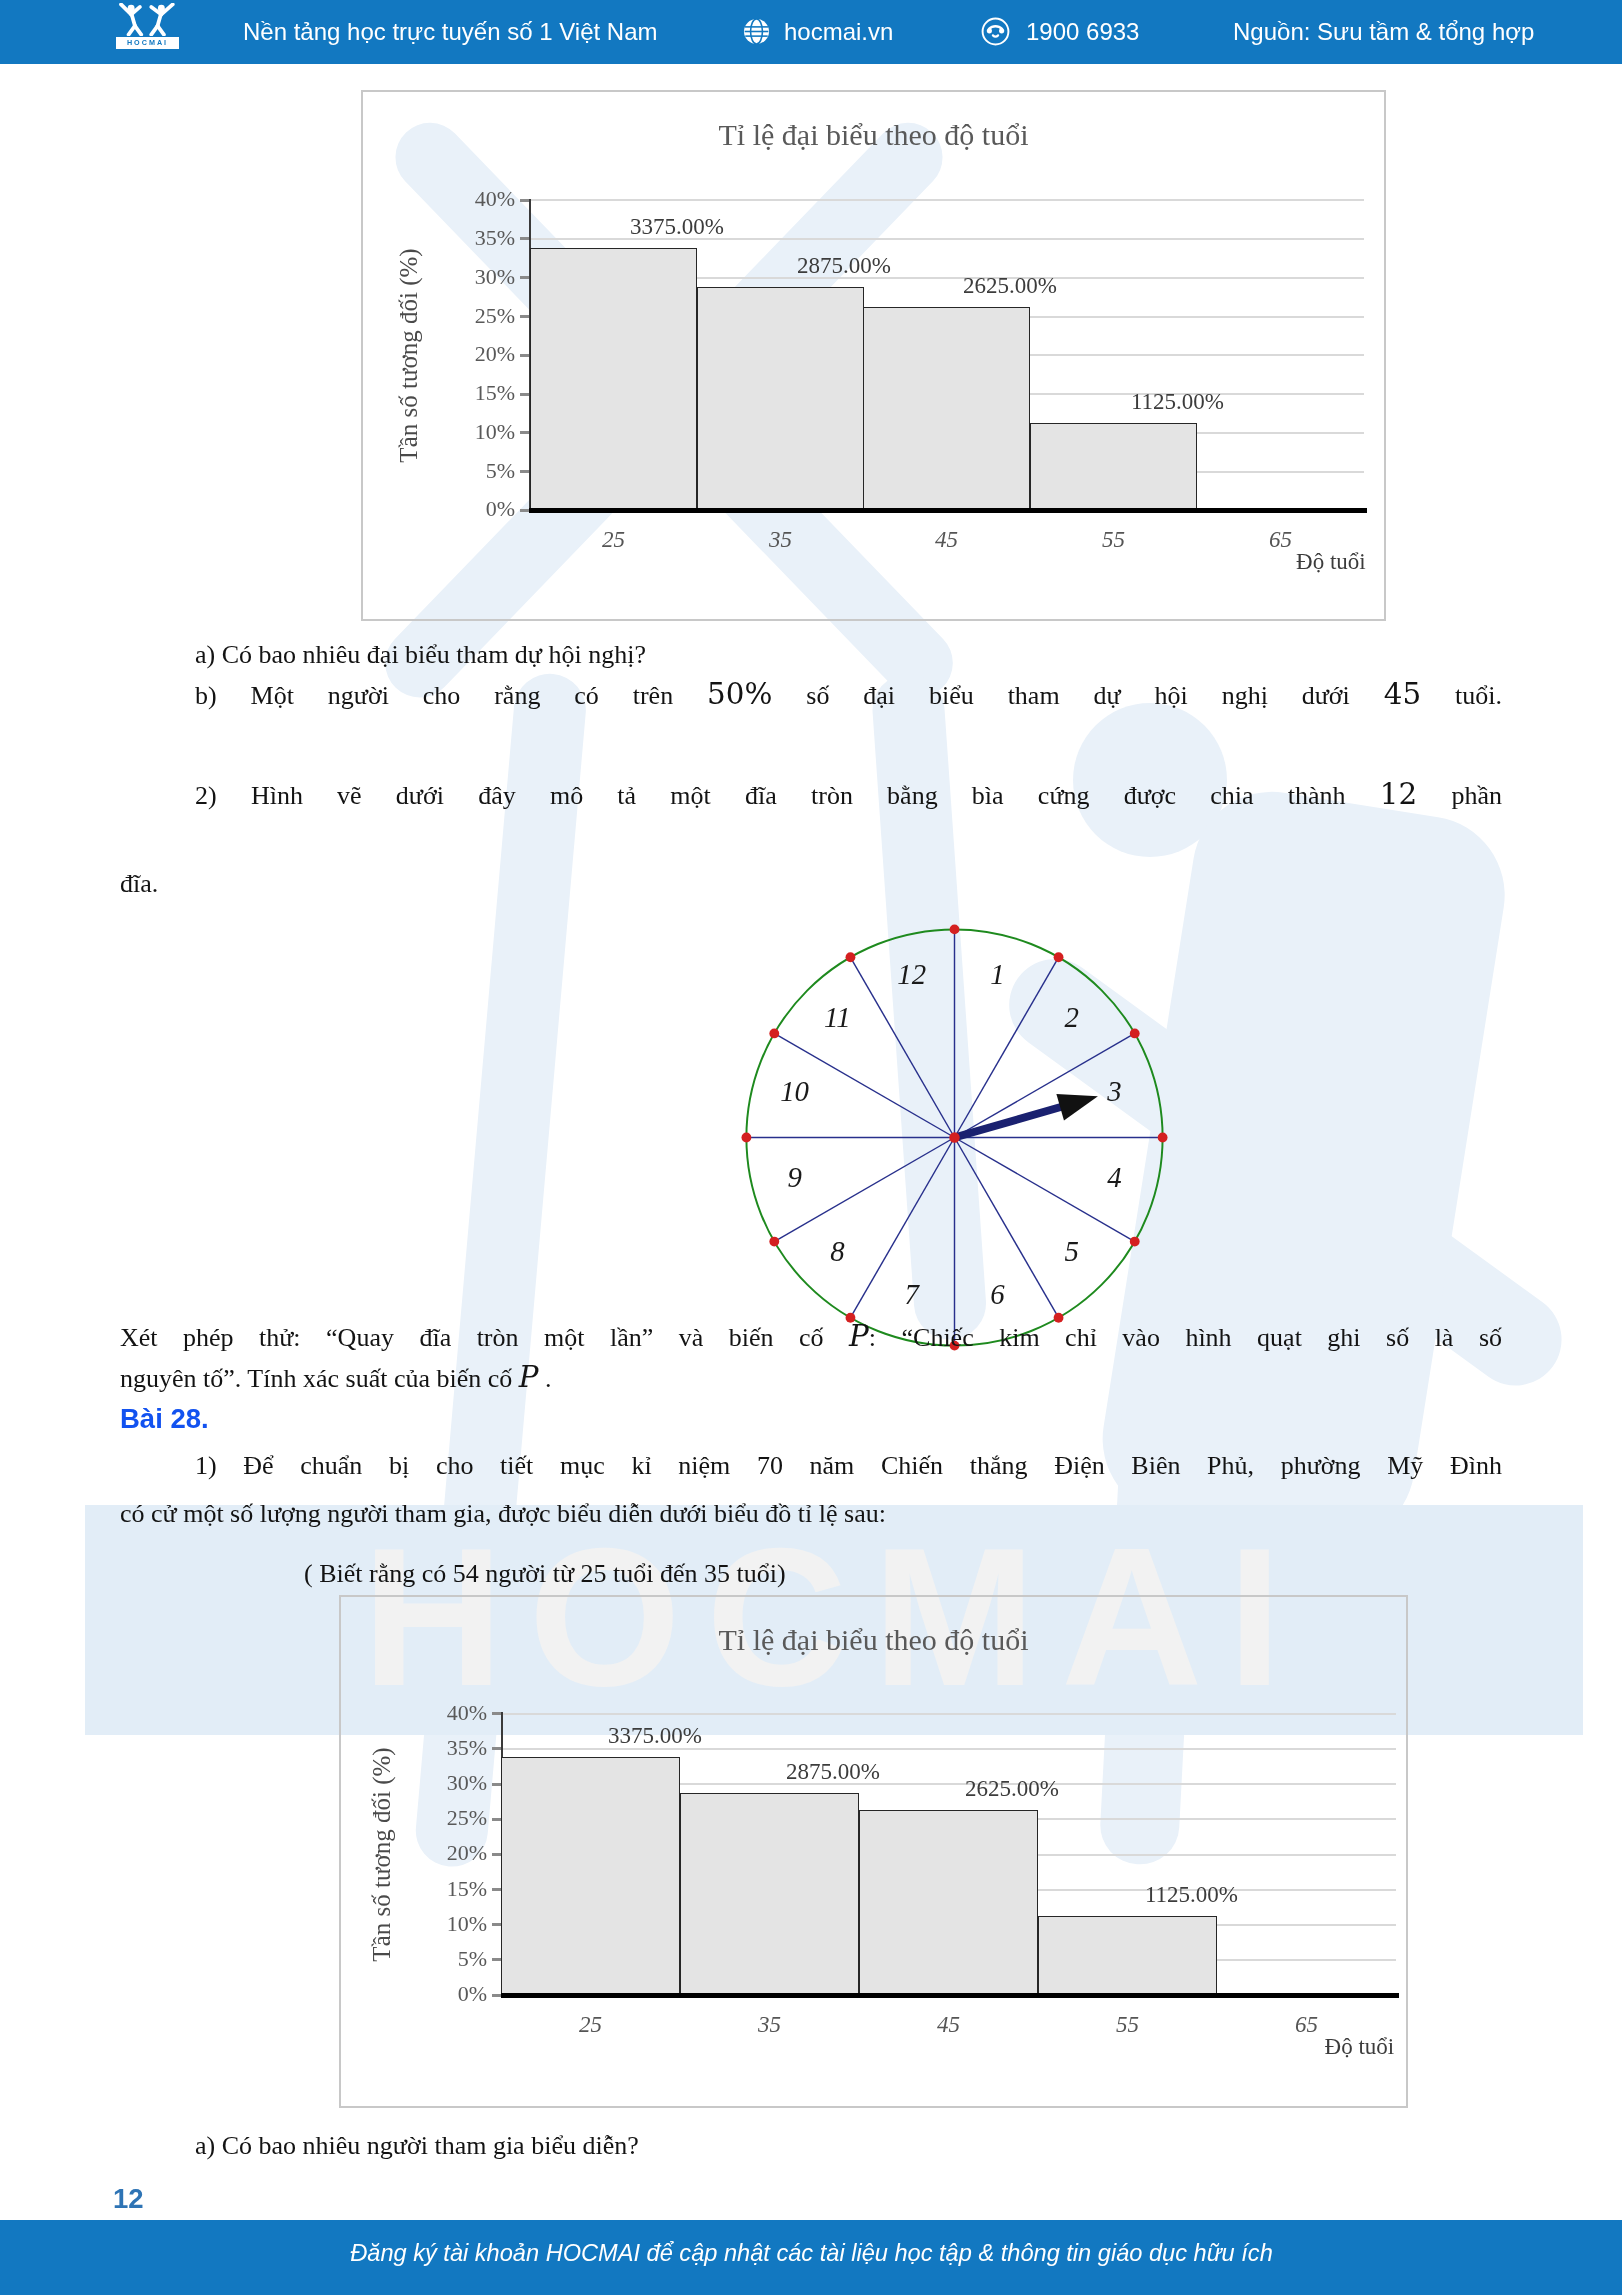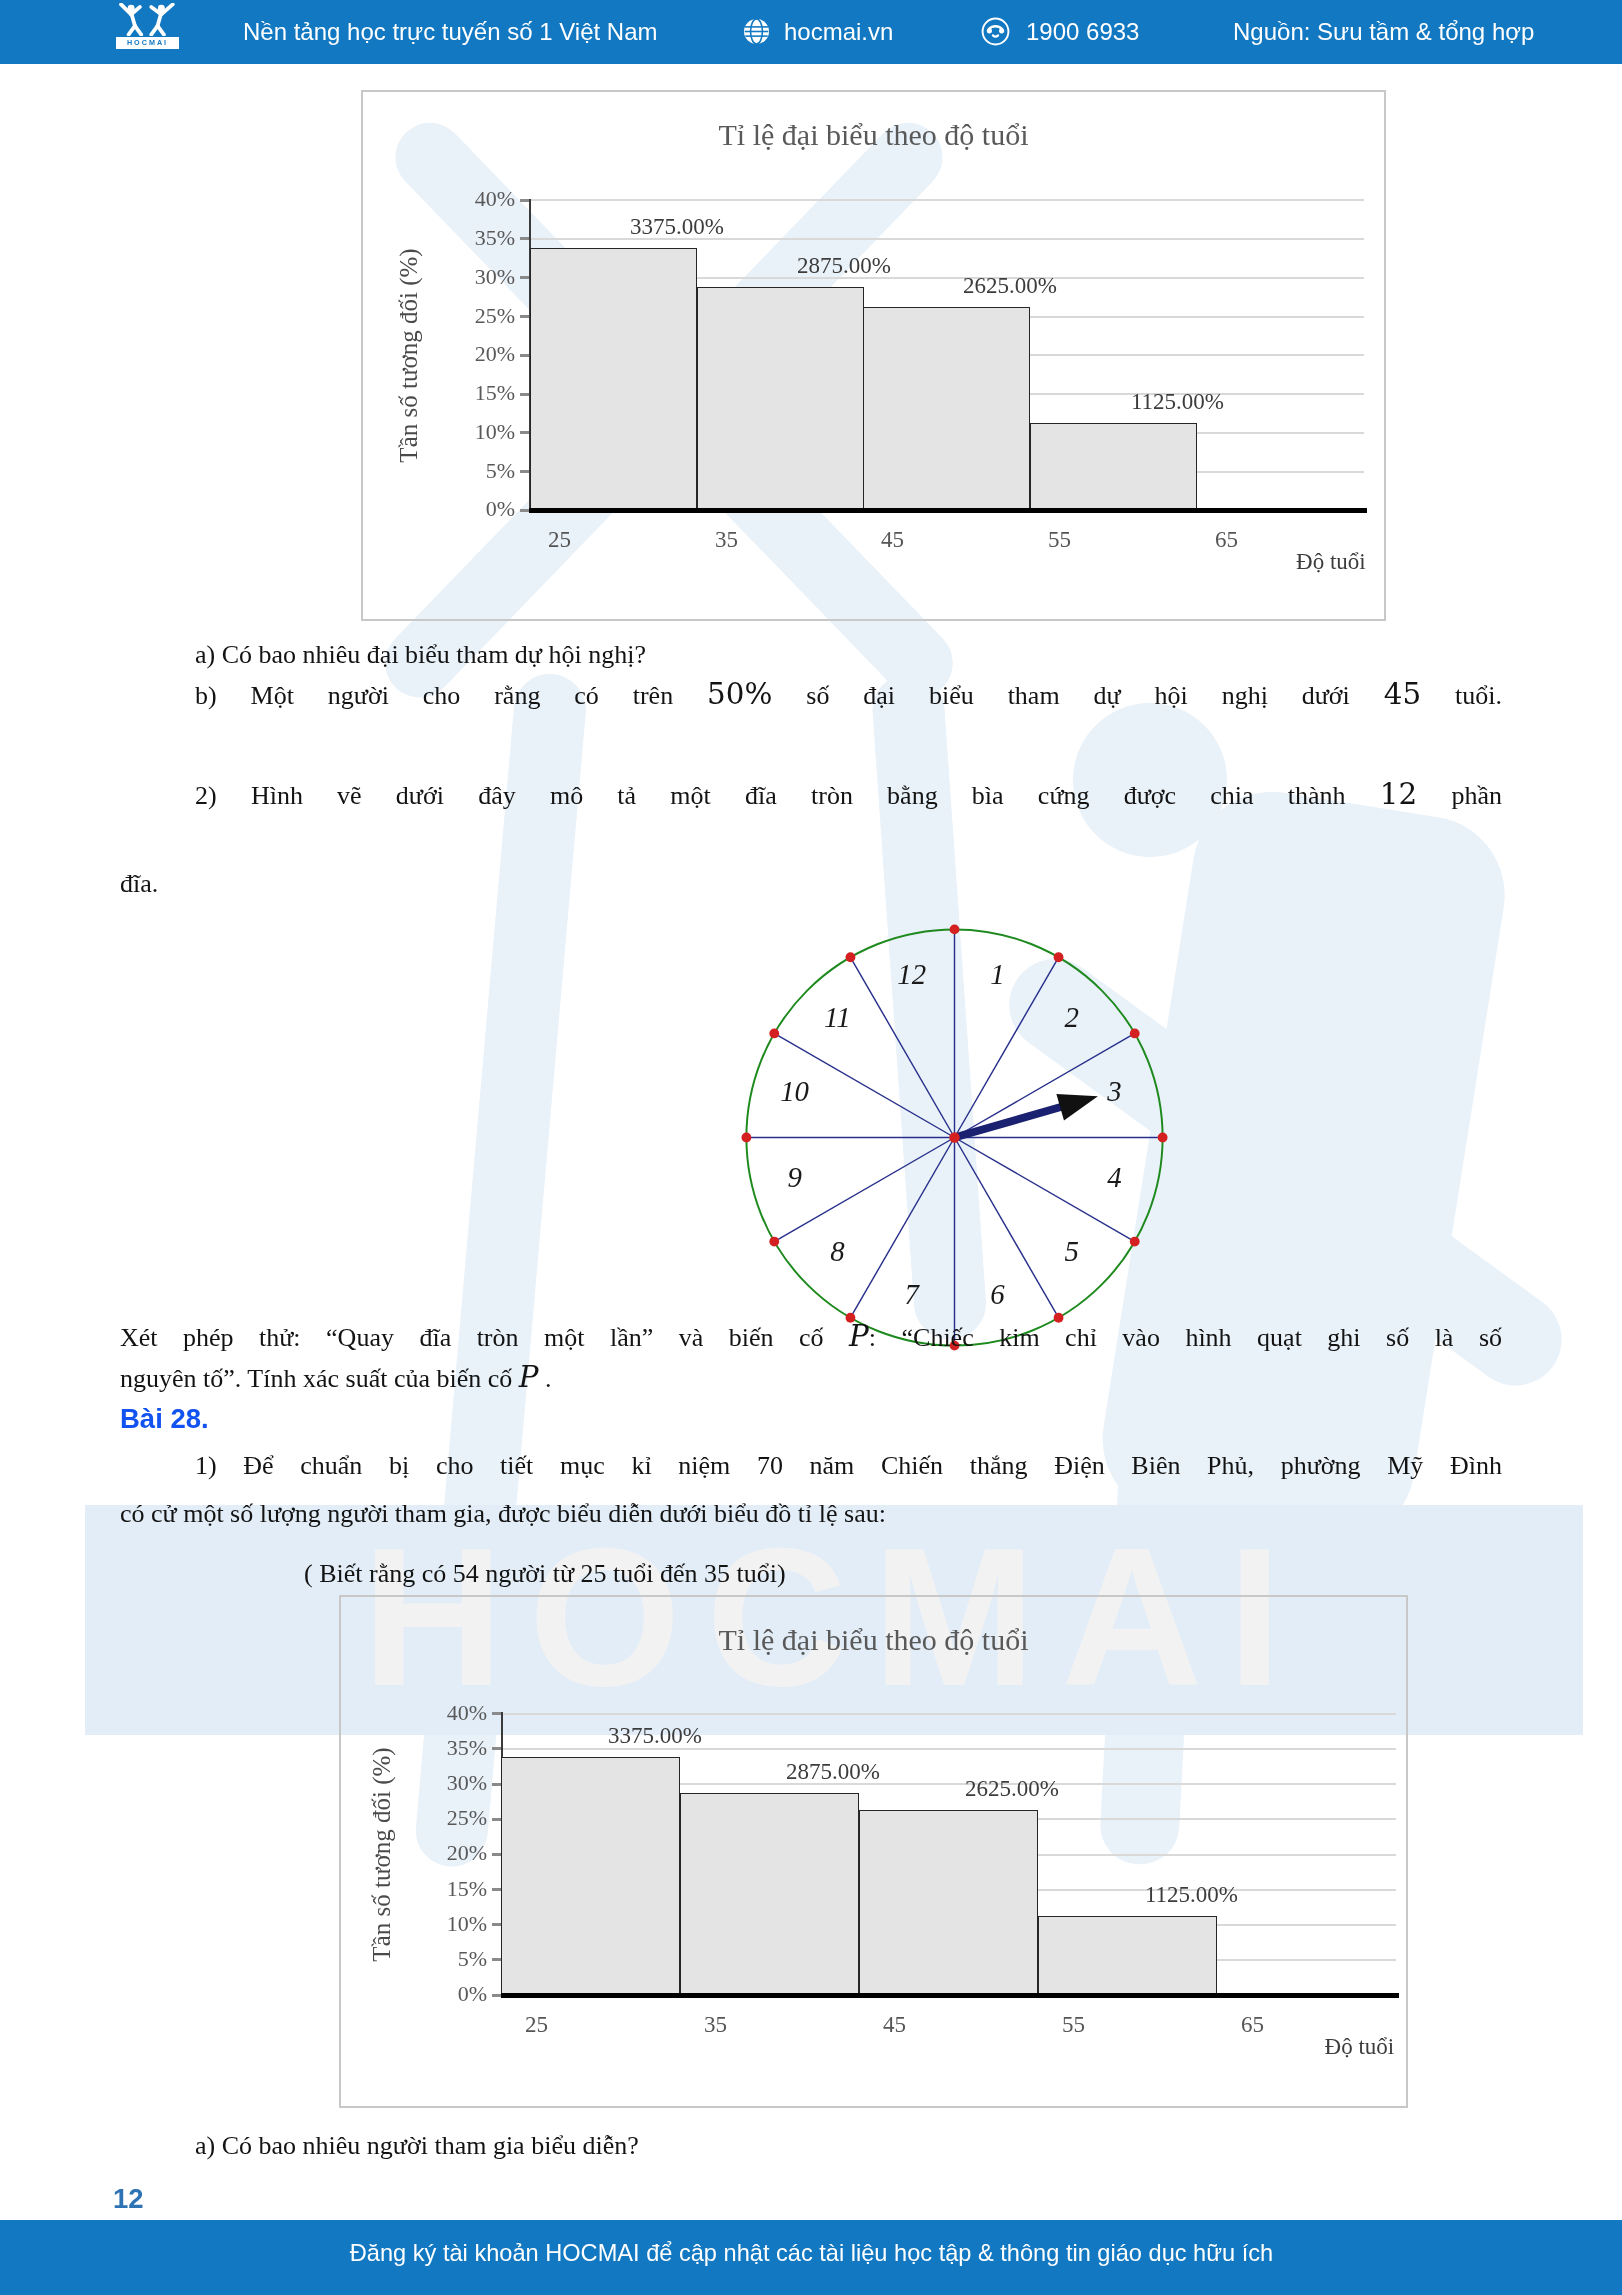--- a/index.html
+++ b/index.html
@@ -20,21 +20,21 @@
   .hdr-site{position:absolute;left:784px;top:0;height:64px;line-height:64px;font-size:24px;}
   .hdr-phone{position:absolute;left:1026px;top:0;height:64px;line-height:64px;font-size:24px;}
   .hdr-src{position:absolute;left:1233px;top:0;height:64px;line-height:64px;font-size:24px;}
   .logo-figs{position:absolute;left:116px;top:3.3px;}
   .logo-box{position:absolute;left:116px;top:37px;width:63px;height:11.8px;background:#fff;
             display:flex;align-items:center;justify-content:center;}
   .logo-box span{font-size:7.2px;font-weight:bold;letter-spacing:2px;color:#1278c1;}
   .globe{position:absolute;left:742px;top:17px;}
   .phone-ic{position:absolute;left:980px;top:15.7px;}
   .ftr{position:absolute;left:0;top:2220px;width:1623px;height:76px;background:#1278c1;z-index:6;
-       display:flex;align-items:center;justify-content:center;}
+       display:flex;align-items:center;justify-content:center;font-style:italic;}
   .ftr span{font-family:"Liberation Sans",sans-serif;color:#fff;font-size:23.6px;padding-bottom:9.2px;}
   .pagenum{position:absolute;left:113px;top:2183px;z-index:6;font-family:"Liberation Sans",sans-serif;
            font-weight:bold;font-size:27.5px;color:#2e74b5;}
   
   .chart-box{position:absolute;border:2px solid #c8c8c8;background:transparent;z-index:2;}
   .c1{left:361px;top:90px;width:1021px;height:527px;}
   .c2{left:339px;top:1595px;width:1065px;height:509px;}
   .ch-title{position:absolute;top:26px;left:0;width:100%;text-align:center;
             font-size:30px;color:#595959;}
   .ch-ylab{position:absolute;transform:rotate(-90deg);font-size:25px;color:#4a4a4a;
@@ -44,21 +44,21 @@
   .ch-xlab{position:absolute;font-size:23px;color:#3c3c3c;}
   .c1 .ch-xlab{right:18.3px;top:457px;}
   .c2 .ch-xlab{right:11.8px;top:437px;}
   .grid{position:absolute;height:2px;background:#d9d9d9;}
   .tick{position:absolute;width:8.5px;height:2.6px;background:#8a8a8a;}
   .ylab{position:absolute;text-align:right;font-size:22px;color:#595959;}
   .yaxis{position:absolute;width:2px;background:#3a3a3a;}
   .zero{position:absolute;height:4.6px;background:#000;}
   .bar{position:absolute;background:#e4e4e4;border:1.3px solid #262626;box-sizing:border-box;}
   .blab{position:absolute;text-align:right;font-size:23px;color:#3c3c3c;}
-  .xcat{position:absolute;text-align:left;font-size:23px;color:#555;}
+  .xcat{position:absolute;text-align:center;font-size:23px;color:#555;font-style:italic;}
   
   .tl{position:absolute;left:120px;width:1382px;font-size:26px;line-height:38px;color:#131313;z-index:3;}
   .ind{text-indent:75px;}
   .jst{text-align:justify;text-align-last:justify;}
   .m{font-family:"DejaVu Serif",serif;font-size:29.4px;}
   .mi{font-style:italic;}
   .bai{position:absolute;left:120px;font-family:"Liberation Sans",sans-serif;font-weight:bold;
        font-size:27.5px;color:#1252f0;z-index:3;}
   .note{left:304px;width:1047px;}
   

